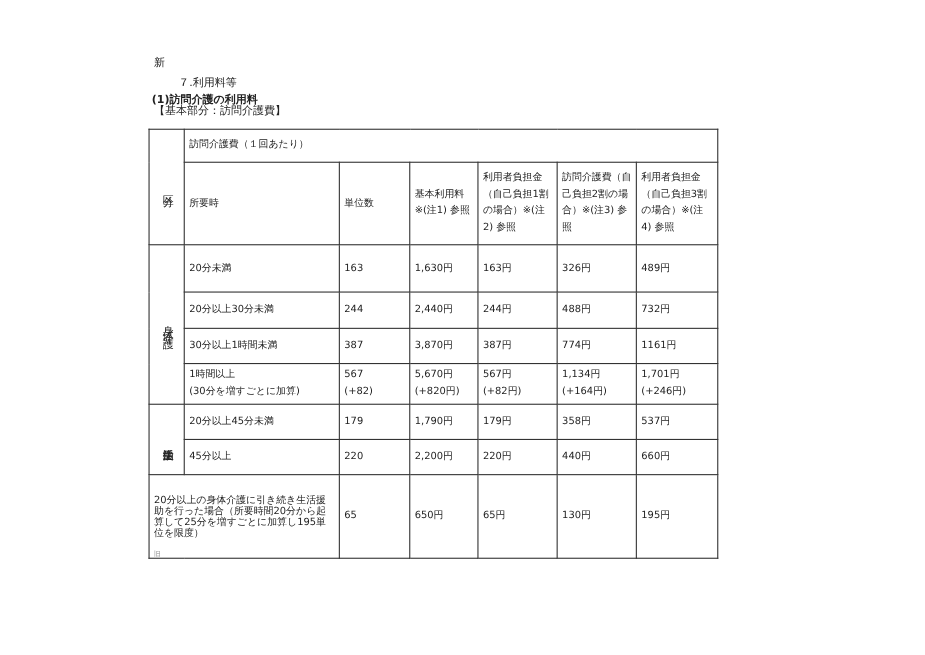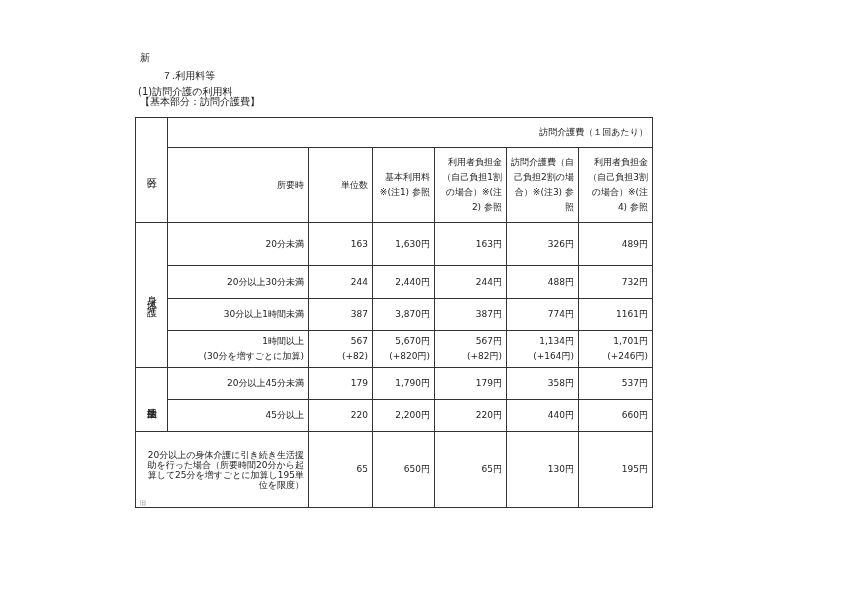--- a/index.html
+++ b/index.html
@@ -1,27 +1,27 @@
 <!DOCTYPE html>
 <html><head>
 <meta charset="utf-8">
 <style>
   html, body { margin:0; padding:0; background:#ffffff; }
   body { width:841px; height:595px; position:relative; overflow:hidden;
          font-family:"DejaVu Sans", sans-serif; color:#222; }
   .line { position:absolute; left:140px; font-size:10px; line-height:12px; white-space:nowrap; }
   #l1 { top:52px; }
   #l2 { top:70px; left:162px; }
-  #l3 { top:86px; left:138px; }
+  #l3 { top:86px; left:138px;font-weight:bold; }
   #l4 { top:96px; left:140px; }
   table { position:absolute; left:135px; top:117px; border-collapse:collapse;
           font-size:9px; table-layout:fixed; }
   td { border:1px solid #333; padding:0 4px; vertical-align:middle; line-height:15px; }
-  .c { text-align:right; }
-  .r { text-align:right; }
+  .c { text-align:left; }
+  .r { text-align:left; }
   .kubun { text-align:center; font-size:10px; line-height:20px; padding:0; }
   .foot { position:absolute; left:140px; top:499px; font-size:6px; color:#888; }
 </style>
 </head>
 <body>
 
 <div class="line" id="l1">新</div>
 <div class="line" id="l2">７.利用料等</div>
 <div class="line" id="l3">(1)訪問介護の利用料</div>
 <div class="line" id="l4">【基本部分：訪問介護費】</div>

